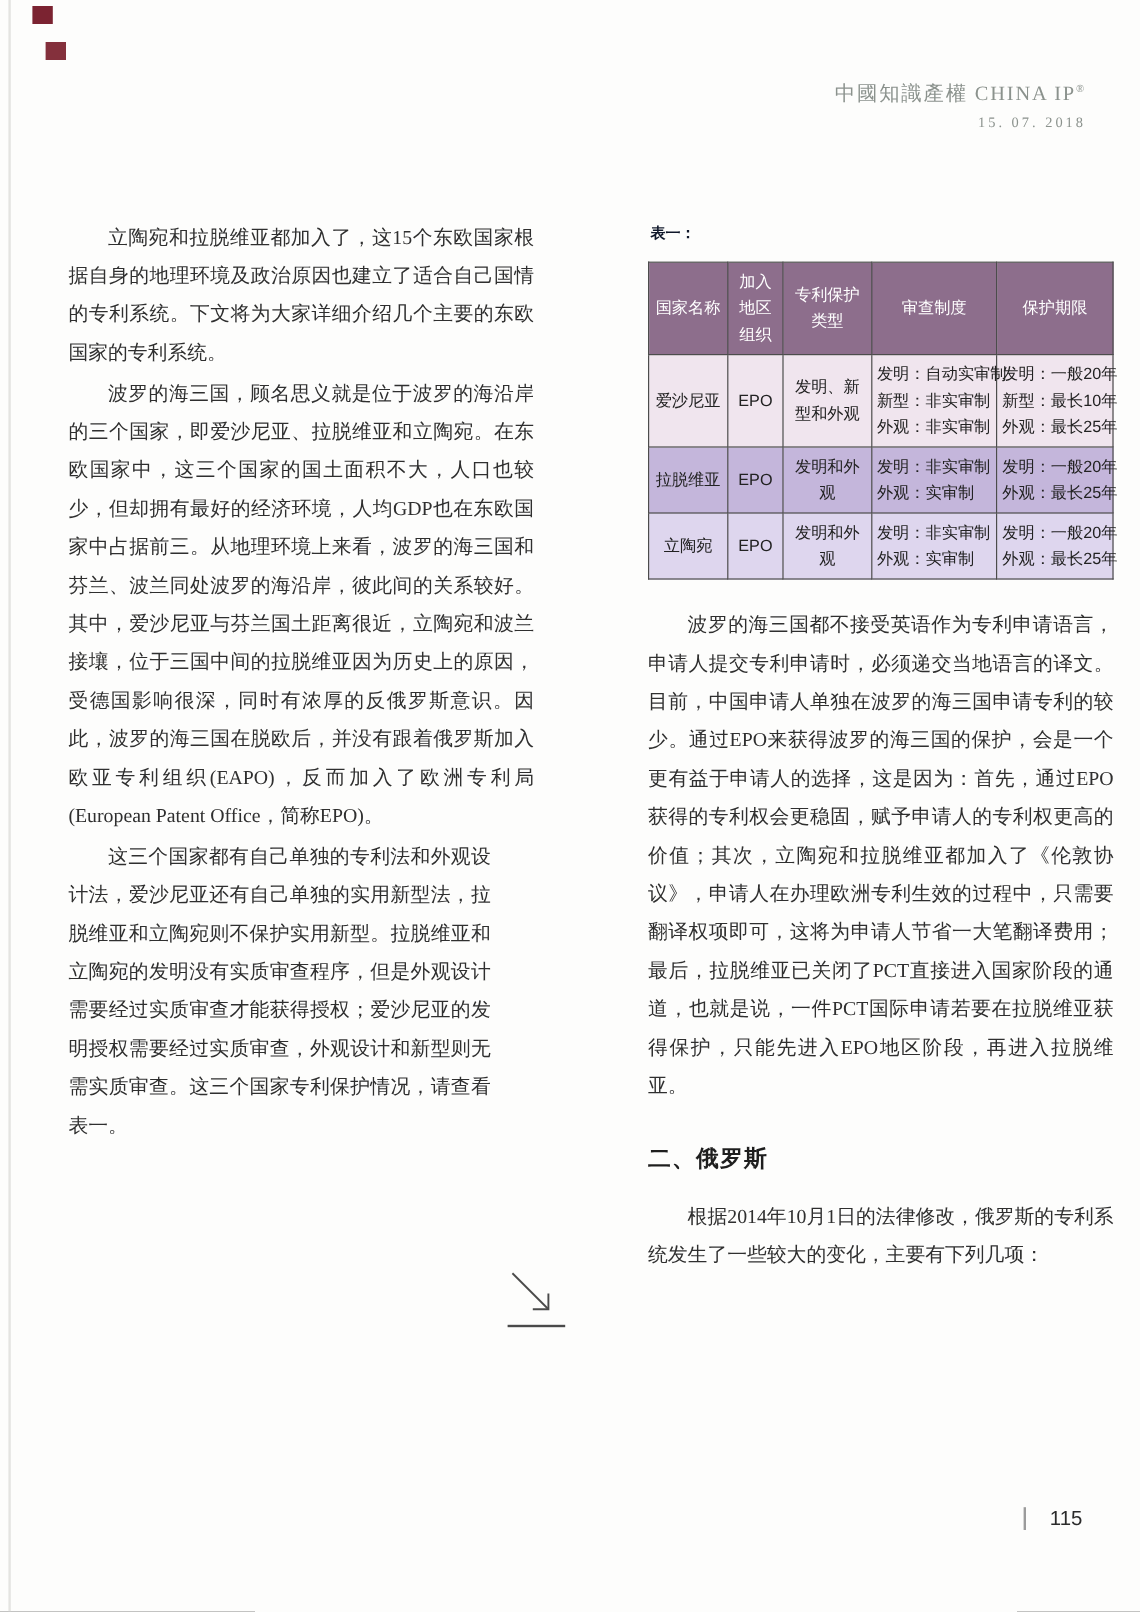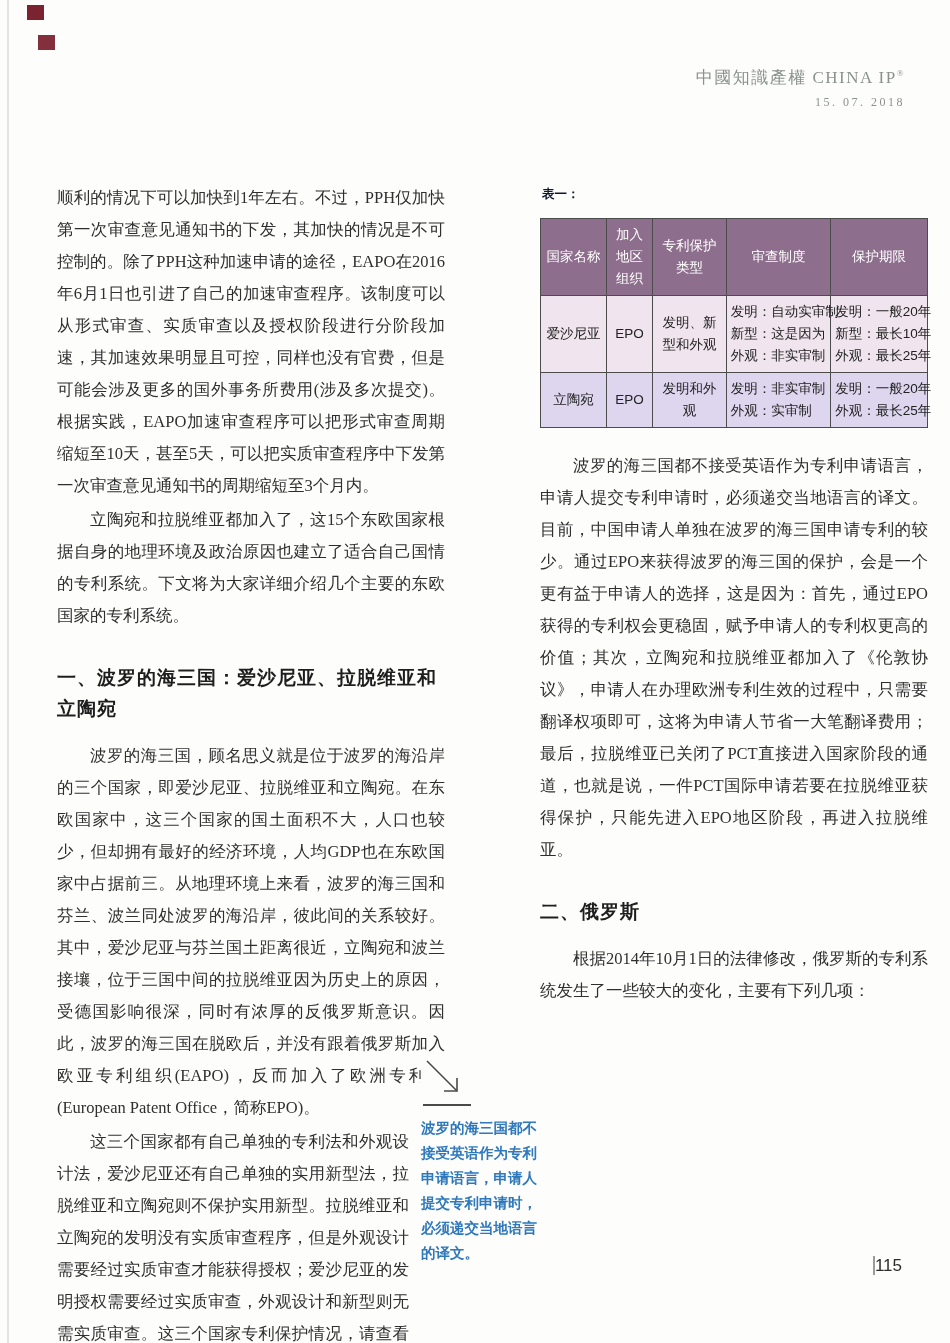--- a/index.html
+++ b/index.html
@@ -53,51 +53,48 @@
   .pq-rule { border:none; border-top:2px solid #4a4a4a; width:48px; margin:0 0 10px 2px; }
   .pq-text {
     font-family:"Liberation Sans","DejaVu Sans",sans-serif;
     font-size:14.5px; line-height:25px; font-weight:700;
     color:#2e78bb; text-align:justify; margin:0;
   }
 
   .footer { position:absolute; top:1256px; right:48px;
     font-family:"Liberation Sans","DejaVu Sans",sans-serif;
     font-size:17px; color:#2b2b2b; }
-  .footer .pageno { border-left:2px solid #9b9b9b; padding-left:0; }
+  .footer .pageno { border-left:2px solid #9b9b9b; padding-left:20px; }
 </style>
 </head>
 <body>
 
 <div class="page">
 
   <div class="scan-edge"></div>
   <div class="corner-mark mark-a"></div>
   <div class="corner-mark mark-b"></div>
 
   <div class="header">
     <div class="brand"><span>中國知識產權 CHINA IP</span><sup>®</sup></div>
     <div class="issue-date">15. 07. 2018</div>
   </div>
 
   <div class="col col-left">
-    <p class="body-par no-indent">顺利的情况下可以加快到1年左右。不过，PPH仅加快第一次审查意见通知书的下发，其加快的情况是不可控制的。除了PPH这种加速申请的途径，EAPO在2016年6月1日也引进了自己的加速审查程序。该制度可以从形式审查、实质审查以及授权阶段进行分阶段加速，其加速效果明显且可控，同样也没有官费，但是可能会涉及更多的国外事务所费用(涉及多次提交)。根据实践，EAPO加速审查程序可以把形式审查周期缩短至10天，甚至5天，可以把实质审查程序中下发第一次审查意见通知书的周期缩短至3个月内。</p>
     <p class="body-par">立陶宛和拉脱维亚都加入了，这15个东欧国家根据自身的地理环境及政治原因也建立了适合自己国情的专利系统。下文将为大家详细介绍几个主要的东欧国家的专利系统。</p>
-    <h2 class="sec">一、波罗的海三国：爱沙尼亚、拉脱维亚和立陶宛</h2>
     <p class="body-par">波罗的海三国，顾名思义就是位于波罗的海沿岸的三个国家，即爱沙尼亚、拉脱维亚和立陶宛。在东欧国家中，这三个国家的国土面积不大，人口也较少，但却拥有最好的经济环境，人均GDP也在东欧国家中占据前三。从地理环境上来看，波罗的海三国和芬兰、波兰同处波罗的海沿岸，彼此间的关系较好。其中，爱沙尼亚与芬兰国土距离很近，立陶宛和波兰接壤，位于三国中间的拉脱维亚因为历史上的原因，受德国影响很深，同时有浓厚的反俄罗斯意识。因此，波罗的海三国在脱欧后，并没有跟着俄罗斯加入欧亚专利组织(EAPO)，反而加入了欧洲专利局(European Patent Office，简称EPO)。</p>
     <p class="body-par clear-quote">这三个国家都有自己单独的专利法和外观设计法，爱沙尼亚还有自己单独的实用新型法，拉脱维亚和立陶宛则不保护实用新型。拉脱维亚和立陶宛的发明没有实质审查程序，但是外观设计需要经过实质审查才能获得授权；爱沙尼亚的发明授权需要经过实质审查，外观设计和新型则无需实质审查。这三个国家专利保护情况，请查看表一。</p>
   </div>
 
   <div class="pull-quote">
     <svg class="pq-arrow" width="44" height="42" viewBox="0 0 44 42">
       <line x1="4" y1="3" x2="34" y2="33" stroke="#4a4a4a" stroke-width="1.6"></line>
       <polyline points="34,20 34,33 21,33" fill="none" stroke="#4a4a4a" stroke-width="1.6"></polyline>
     </svg>
     <hr class="pq-rule">
-    <p class="pq-text">波罗的海三国都不接受英语作为专利申请语言，申请人提交专利申请时，必须递交当地语言的译文。</p>
   </div>
 
   <div class="col col-right">
     <div class="tbl-caption">表一：</div>
 
     <table class="t1">
       <colgroup>
         <col style="width:17%">
           <col style="width:12%">
           <col style="width:19%">
@@ -113,26 +110,39 @@
           <th>保护期限</th>
         </tr>
       </thead>
       <tbody>
         <tr class="row-0">
           <td>爱沙尼亚</td>
           <td>EPO</td>
           <td>发明、新型和外观</td>
           <td class="al">
             <span class="cline">发明：自动实审制</span>
-            <span class="cline">新型：这是因为</span>
+            <span class="cline">新型：非实审制</span>
             <span class="cline">外观：非实审制</span>
           </td>
           <td class="al">
             <span class="cline">发明：一般20年</span>
             <span class="cline">新型：最长10年</span>
+            <span class="cline">外观：最长25年</span>
+          </td>
+        </tr>
+        <tr class="row-1">
+          <td>拉脱维亚</td>
+          <td>EPO</td>
+          <td>发明和外观</td>
+          <td class="al">
+            <span class="cline">发明：非实审制</span>
+            <span class="cline">外观：实审制</span>
+          </td>
+          <td class="al">
+            <span class="cline">发明：一般20年</span>
             <span class="cline">外观：最长25年</span>
           </td>
         </tr>
         <tr class="row-2">
           <td>立陶宛</td>
           <td>EPO</td>
           <td>发明和外观</td>
           <td class="al">
             <span class="cline">发明：非实审制</span>
             <span class="cline">外观：实审制</span>

